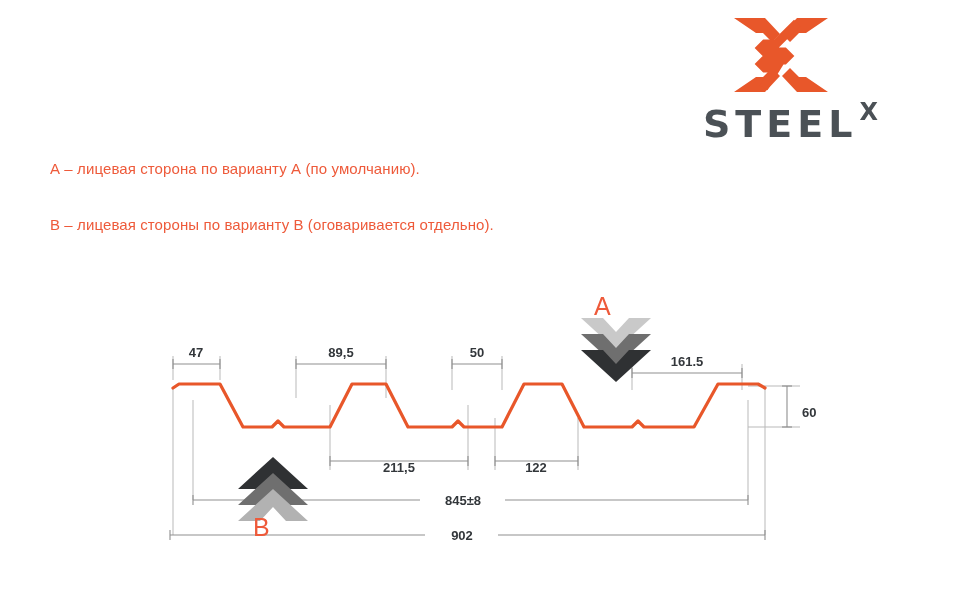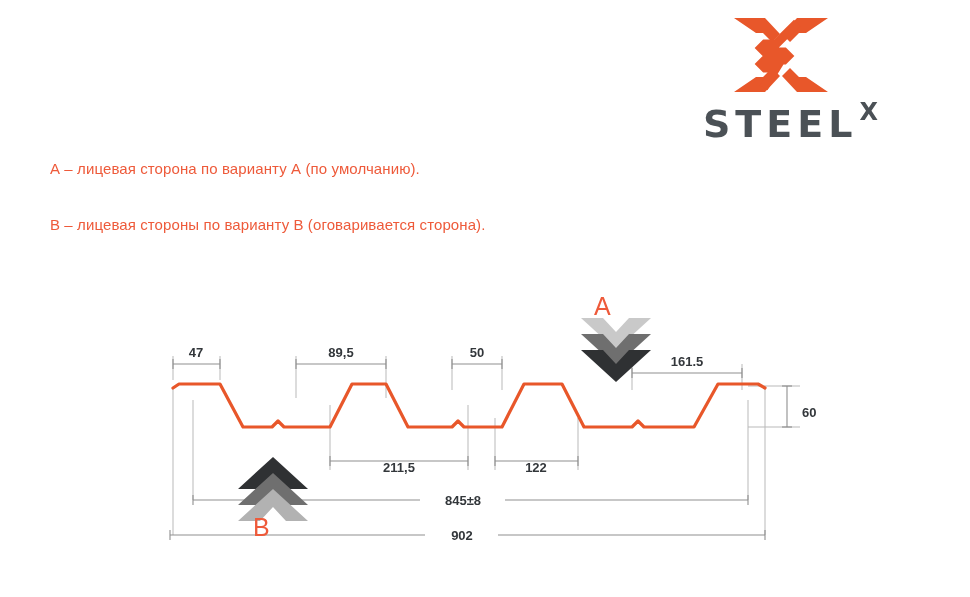--- a/index.html
+++ b/index.html
@@ -109,21 +109,21 @@
 
   <div id="logo-wordmark">
     <span id="logo-steel-text">STEEL</span>
     <span id="logo-x-sup">X</span>
   </div>
 
 </div>
 
 <div class="caption-line" id="caption-a">А – лицевая сторона по варианту А (по умолчанию).</div>
 
-<div class="caption-line" id="caption-b">В – лицевая стороны по варианту В (оговаривается сторона).</div>
+<div class="caption-line" id="caption-b">В – лицевая стороны по варианту В (оговаривается отдельно).</div>
 
 <svg id="drawing" viewBox="0 0 970 597" width="970" height="597">
 
   <g stroke="#b9b9b9" stroke-width="1" fill="none">
 
     <line x1="173" y1="356" x2="173" y2="380"></line>
     <line x1="220" y1="356" x2="220" y2="380"></line>
 
     <line x1="296" y1="356" x2="296" y2="398"></line>
     <line x1="386" y1="356" x2="386" y2="398"></line>

